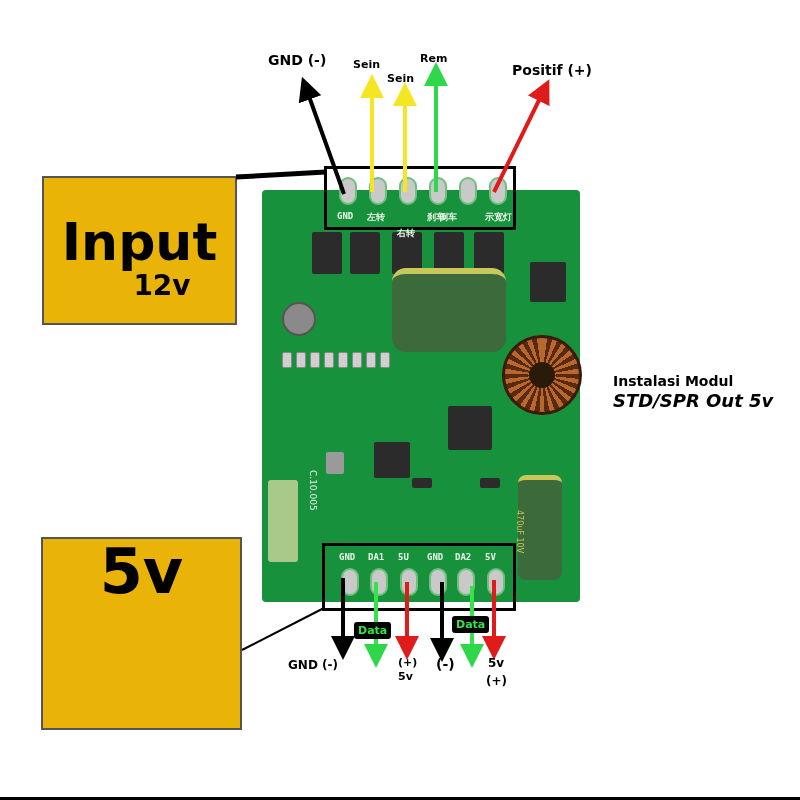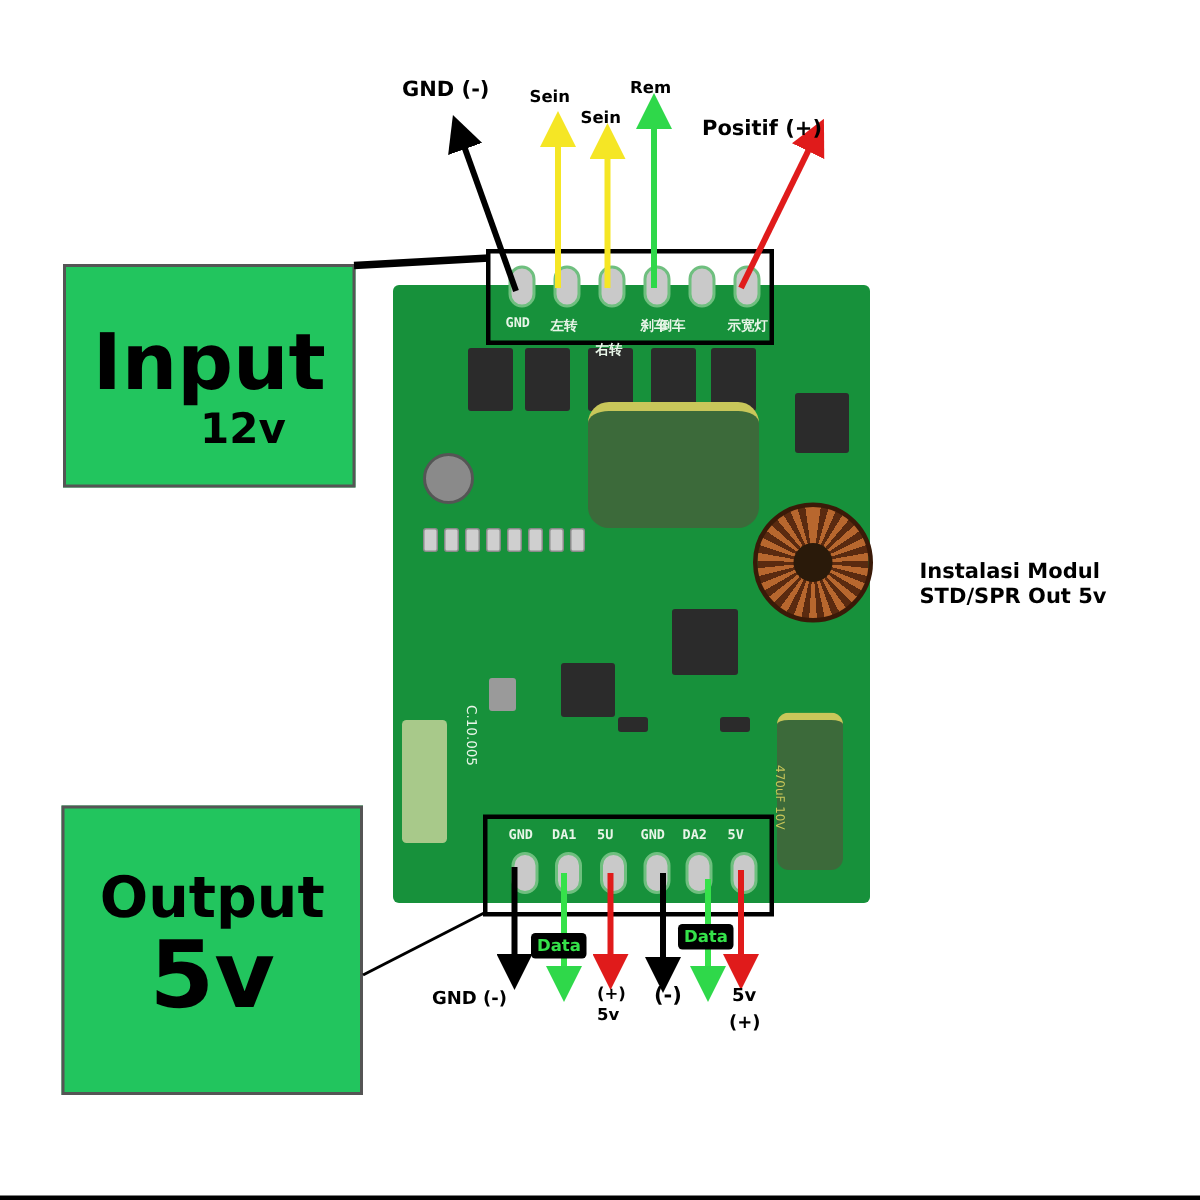--- a/index.html
+++ b/index.html
@@ -1,38 +1,37 @@
 <!DOCTYPE html>
 <html><head>
 <meta charset="utf-8">
 <style>
   html,body{margin:0;padding:0;background:#ffffff;}
   body{width:800px;height:800px;position:relative;overflow:hidden;font-family:"DejaVu Sans",sans-serif;}
   .abs{position:absolute;}
-  .box{position:absolute;border:2px solid #555;background:#22c55e;box-sizing:border-box;}
+  .box{position:absolute;border:2px solid #555;background:#eab308;box-sizing:border-box;}
   .big{font-weight:bold;color:#000;text-align:center;line-height:1;}
   .lbl{position:absolute;font-weight:bold;color:#000;white-space:nowrap;font-family:"DejaVu Sans",sans-serif;}
   .pcb{position:absolute;left:262px;top:190px;width:318px;height:412px;background:#17913b;border-radius:4px;}
   .pad{position:absolute;width:18px;height:28px;border-radius:9px;background:#c9c9c9;border:2px solid #6fbf7f;box-sizing:border-box;}
   .pin-label{position:absolute;font-size:9px;color:#e8f5e8;font-weight:bold;font-family:"DejaVu Sans Mono",monospace;text-align:right;}
   .ic{position:absolute;background:#2b2b2b;border-radius:2px;}
   .smd{position:absolute;background:#cfcfcf;border:1px solid #8a8a8a;border-radius:2px;}
   .data-tag{position:absolute;background:#000;color:#35e24a;font-weight:bold;font-size:11px;padding:2px 4px;border-radius:3px;}
   .bottom-bar{position:absolute;left:0;top:797px;width:800px;height:3px;background:#000;}
 </style>
 </head>
 <body>
 
 <div class="box" style="left:42px;top:176px;width:195px;height:149px;">
   <div class="big" style="font-size:52px;margin-top:38px;">Input</div>
   <div class="big" style="font-size:28px;margin-top:4px;margin-left:45px;">12v</div>
 </div>
 
 <div class="box" style="left:41px;top:537px;width:201px;height:193px;">
-  <div class="big" style="font-size:38px;margin-top:40px;">Output</div>
   <div class="big" style="font-size:62px;margin-top:2px;">5v</div>
 </div>
 
 <div class="pcb">
 
   <div class="ic" style="left:50px;top:42px;width:30px;height:42px;"></div>
   <div class="ic" style="left:88px;top:42px;width:30px;height:42px;"></div>
   <div class="ic" style="left:130px;top:42px;width:30px;height:42px;"></div>
   <div class="ic" style="left:172px;top:42px;width:30px;height:42px;"></div>
   <div class="ic" style="left:212px;top:42px;width:30px;height:42px;"></div>
@@ -133,24 +132,24 @@
   <line x1="407" y1="582" x2="407" y2="648" stroke="#e01b1b" stroke-width="4" marker-end="url(#ah-red)"></line>
   <line x1="442" y1="582" x2="442" y2="650" stroke="#000" stroke-width="4" marker-end="url(#ah-black)"></line>
   <line x1="472" y1="586" x2="472" y2="656" stroke="#35e24a" stroke-width="4" marker-end="url(#ah-green)"></line>
   <line x1="494" y1="580" x2="494" y2="648" stroke="#e01b1b" stroke-width="4" marker-end="url(#ah-red)"></line>
 </svg>
 
 <div class="lbl" style="left:268px;top:52px;font-size:14px;">GND (-)</div>
 <div class="lbl" style="left:353px;top:58px;font-size:11px;">Sein</div>
 <div class="lbl" style="left:387px;top:72px;font-size:11px;">Sein</div>
 <div class="lbl" style="left:420px;top:52px;font-size:11px;text-align:center;">Rem</div>
-<div class="lbl" style="left:468px;top:62px;font-size:14px;margin-top:16px;">Positif (+)</div>
+<div class="lbl" style="left:512px;top:62px;font-size:14px;">Positif (+)</div>
 
 <div class="lbl" style="left:613px;top:373px;font-size:14px;">Instalasi Modul</div>
-<div class="lbl" style="left:613px;top:390px;font-size:14px;">STD/SPR Out 5v</div>
+<div class="lbl" style="left:613px;top:390px;font-size:18px;font-style:italic;">STD/SPR Out 5v</div>
 
 <div class="data-tag" style="left:354px;top:622px;">Data</div>
 <div class="data-tag" style="left:452px;top:616px;">Data</div>
 <div class="lbl" style="left:288px;top:658px;font-size:12px;">GND (-)</div>
 <div class="lbl" style="left:398px;top:656px;font-size:11px;">(+)</div>
 <div class="lbl" style="left:398px;top:670px;font-size:11px;">5v</div>
 <div class="lbl" style="left:436px;top:656px;font-size:14px;">(-)</div>
 <div class="lbl" style="left:488px;top:656px;font-size:12px;">5v</div>
 <div class="lbl" style="left:486px;top:674px;font-size:12px;">(+)</div>
 

